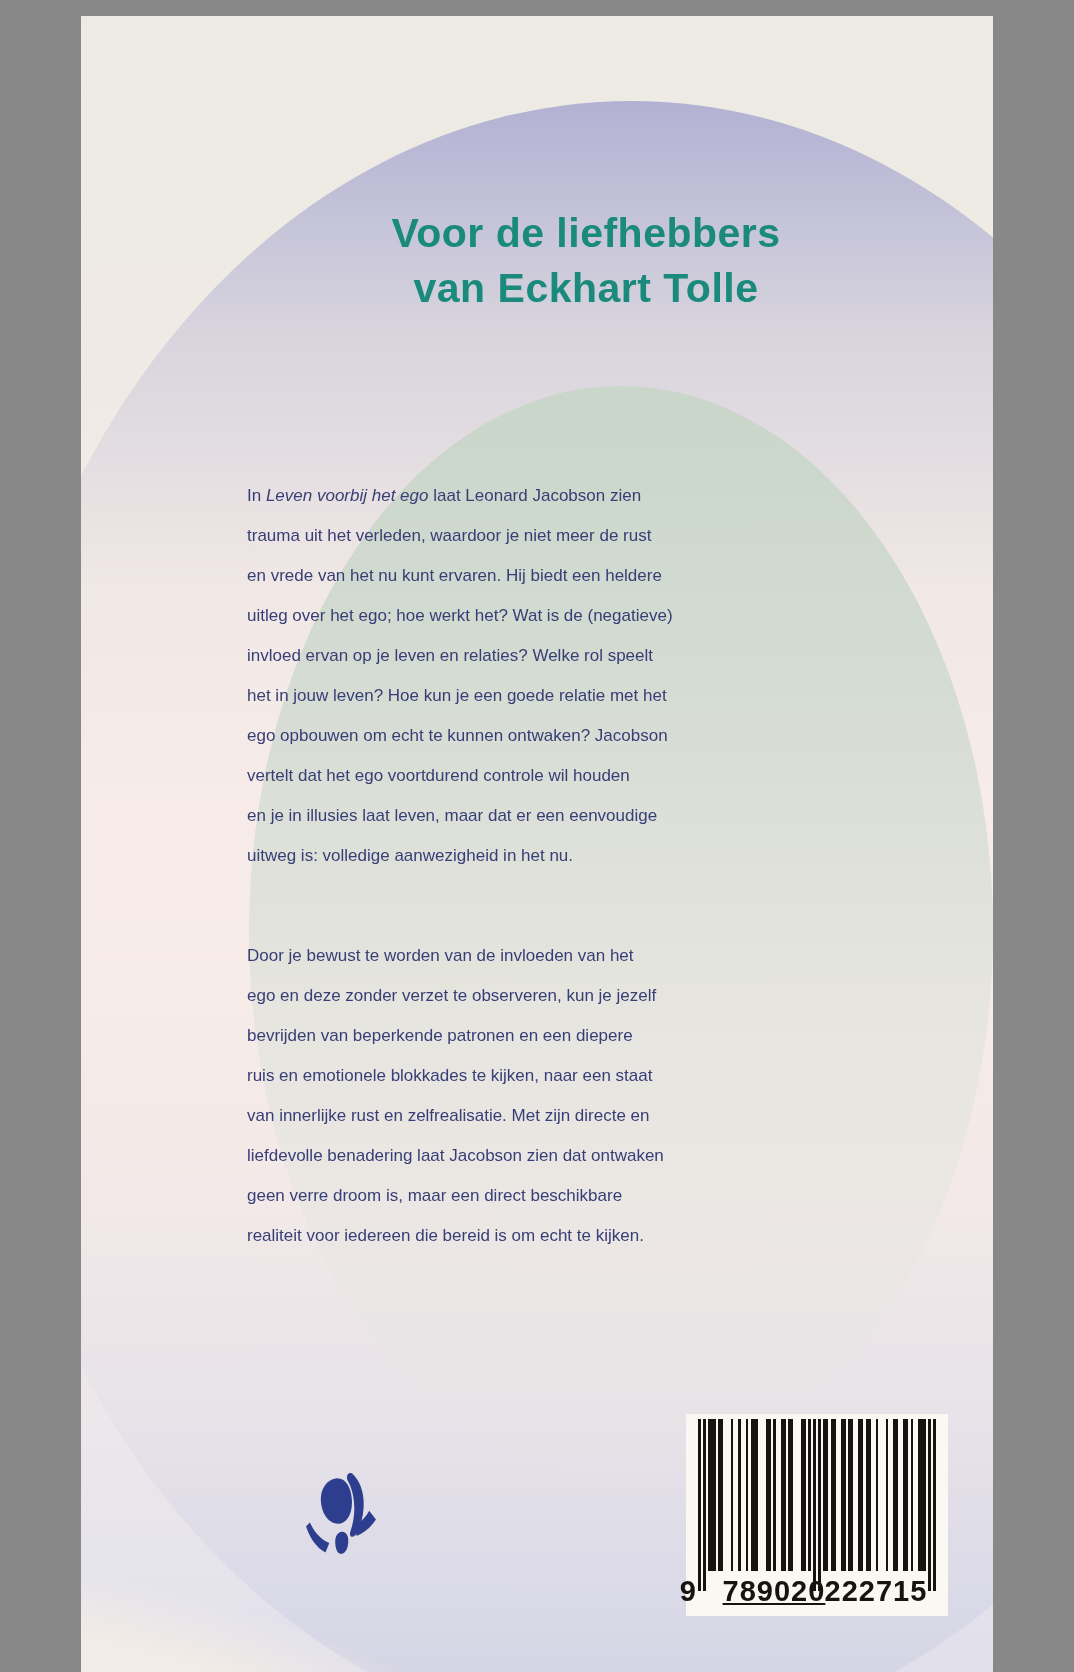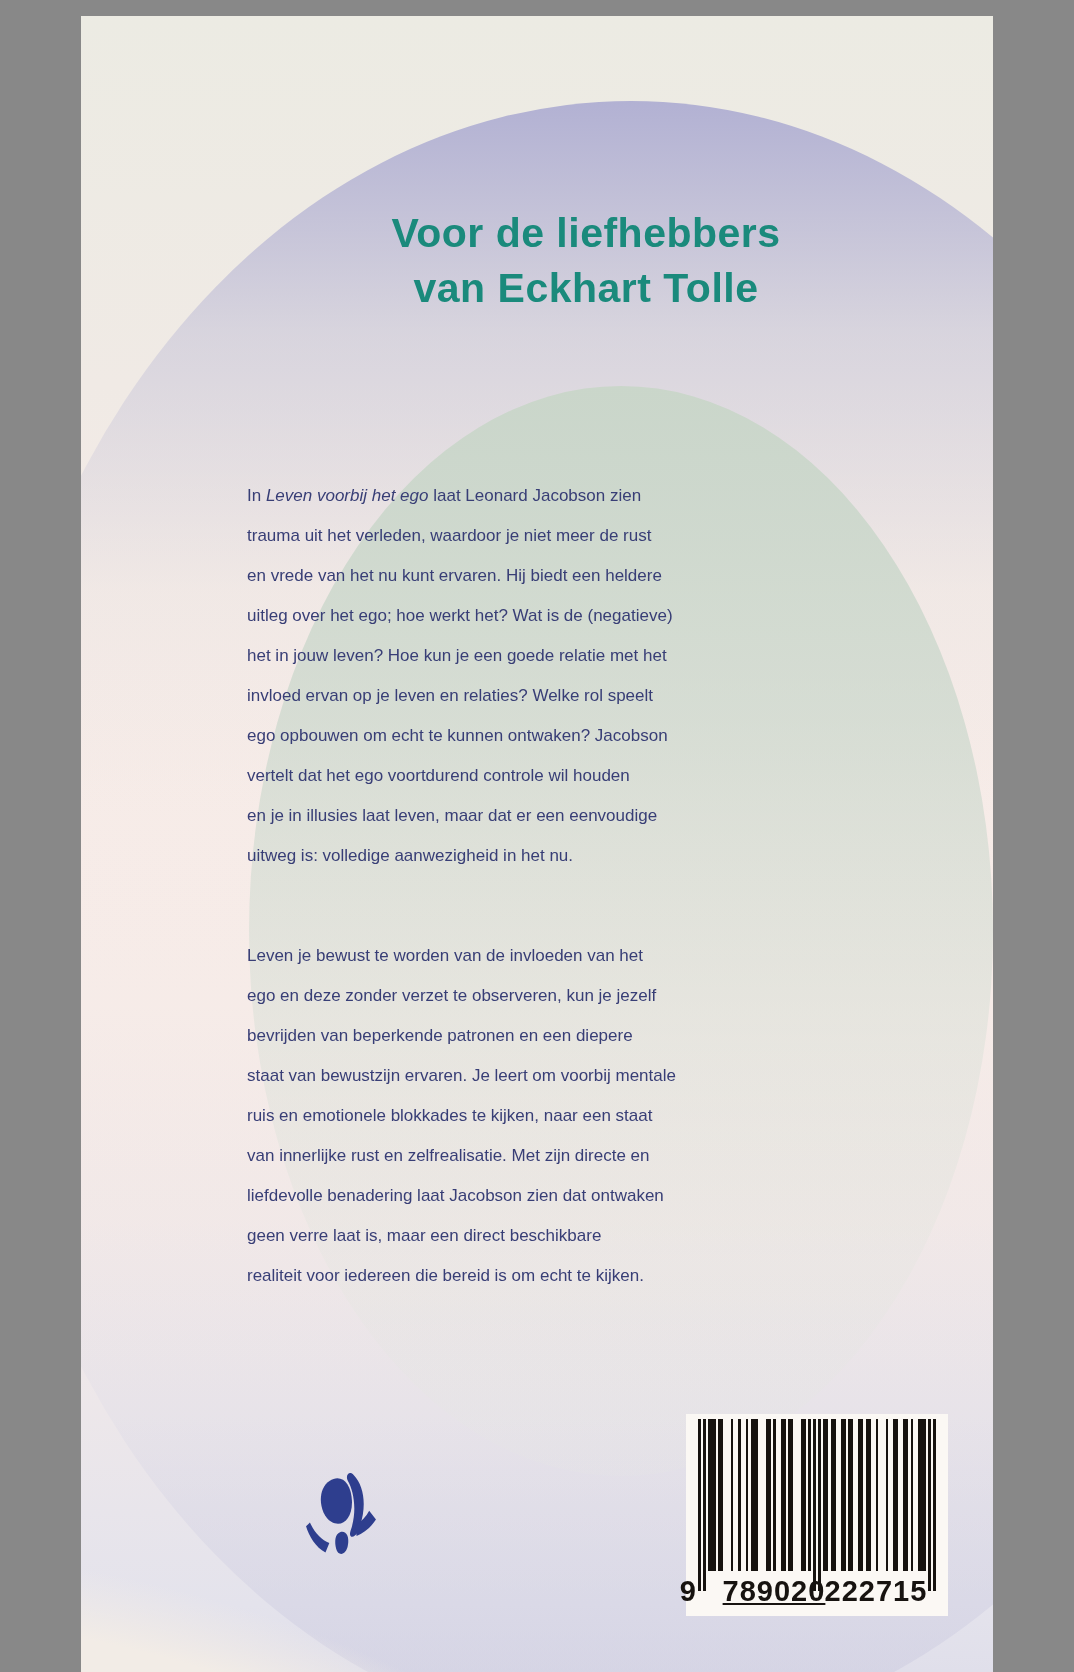--- a/index.html
+++ b/index.html
@@ -91,38 +91,37 @@
     <div>van Eckhart Tolle</div>
   </div>
 
   <div class="body-copy">
     <div class="para1">
       <div class="bodyline"><span>In </span><em>Leven voorbij het ego</em><span> laat Leonard Jacobson zien</span></div>
       <div>
           <div class="bodyline">trauma uit het verleden, waardoor je niet meer de rust</div>
           <div class="bodyline">en vrede van het nu kunt ervaren. Hij biedt een heldere</div>
           <div class="bodyline">uitleg over het ego; hoe werkt het? Wat is de (negatieve)</div>
+          <div class="bodyline">invloed ervan op je leven en relaties? Welke rol speelt</div>
           <div class="bodyline">het in jouw leven? Hoe kun je een goede relatie met het</div>
-          <div class="bodyline">invloed ervan op je leven en relaties? Welke rol speelt</div>
           <div class="bodyline">ego opbouwen om echt te kunnen ontwaken? Jacobson</div>
           <div class="bodyline">vertelt dat het ego voortdurend controle wil houden</div>
           <div class="bodyline">en je in illusies laat leven, maar dat er een eenvoudige</div>
           <div class="bodyline">uitweg is: volledige aanwezigheid in het nu.</div>
         </div>
     </div>
     <div class="para2">
       <div>
-          <div class="bodyline">Leven je bewust te worden van de invloeden van het</div>
+          <div class="bodyline">Door je bewust te worden van de invloeden van het</div>
           <div class="bodyline">ego en deze zonder verzet te observeren, kun je jezelf</div>
           <div class="bodyline">bevrijden van beperkende patronen en een diepere</div>
-          <div class="bodyline">staat van bewustzijn ervaren. Je leert om voorbij mentale</div>
           <div class="bodyline">ruis en emotionele blokkades te kijken, naar een staat</div>
           <div class="bodyline">van innerlijke rust en zelfrealisatie. Met zijn directe en</div>
           <div class="bodyline">liefdevolle benadering laat Jacobson zien dat ontwaken</div>
-          <div class="bodyline">geen verre laat is, maar een direct beschikbare</div>
+          <div class="bodyline">geen verre droom is, maar een direct beschikbare</div>
           <div class="bodyline">realiteit voor iedereen die bereid is om echt te kijken.</div>
         </div>
     </div>
   </div>
 
   <div class="publisher">
     <svg class="logo-icon" viewBox="0 0 80 105" aria-hidden="true">
       <g fill="#2e3e8e">
         <path d="M31 9 C44 3 53 14 51 33 C49 51 37 59 27 51 C16 42 16 16 31 9 Z" transform="rotate(-8 38 30)"></path>
         <path d="M53 4 C65 16 67 41 57 63 C54 69 47 70 50 61 C57 41 53 20 47 10 C44 4 49 -1 53 4 Z"></path>

